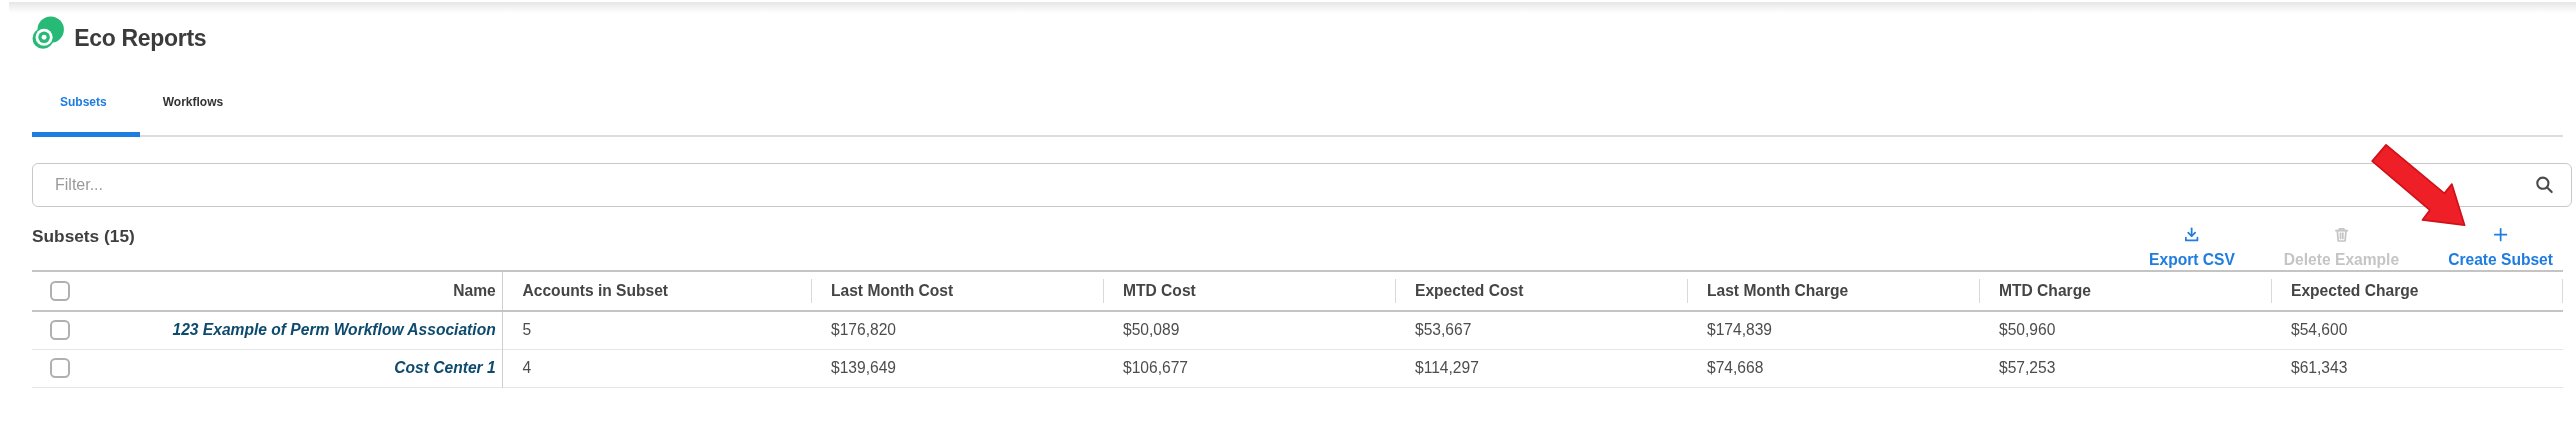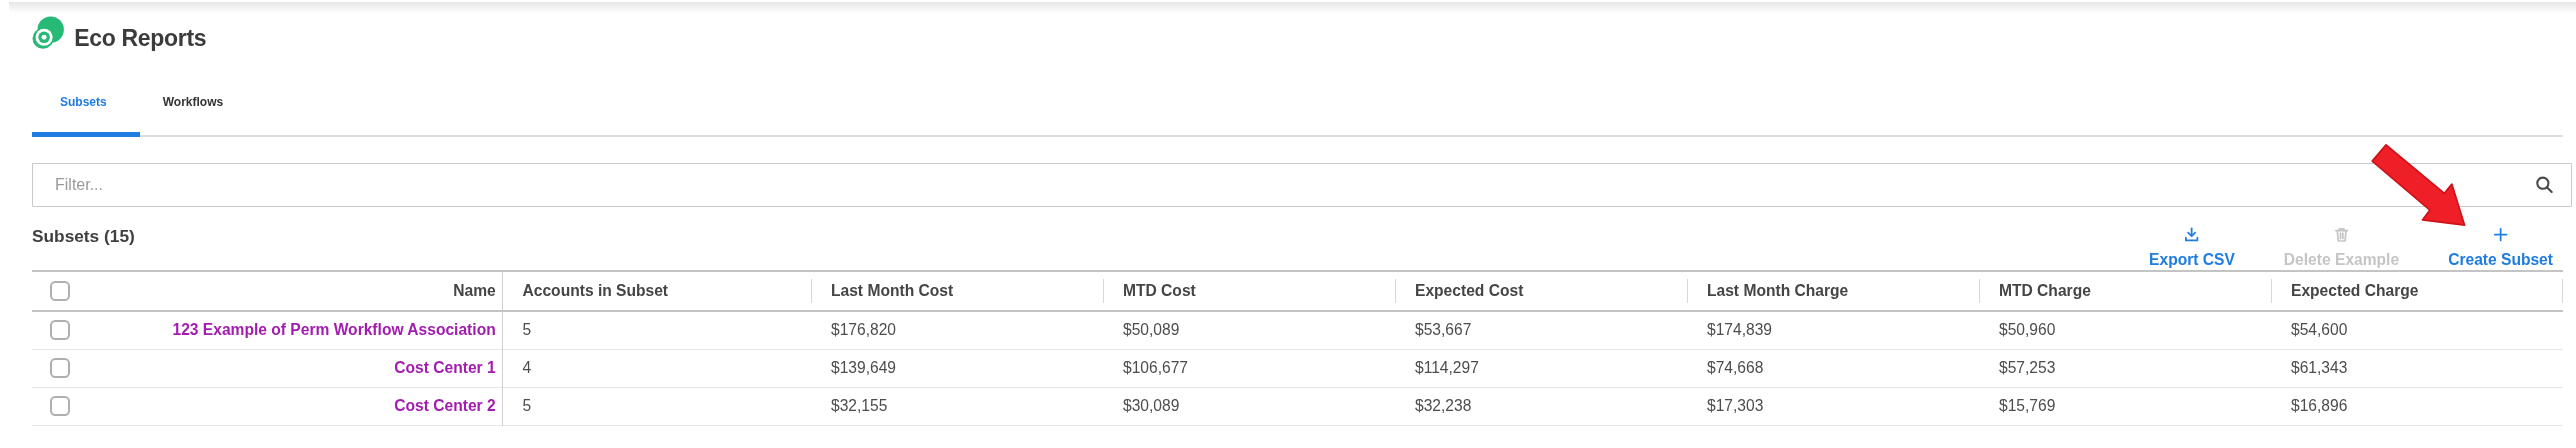--- a/index.html
+++ b/index.html
@@ -32,21 +32,21 @@
   .tabs { position: absolute; left: 32px; right: 12.7px; top: 87px; height: 50px; }
   .tab-row { display: flex; }
   .tab { font-size: 12px; font-weight: 700; color: #333; padding: 8px 28px 0 28px; cursor: pointer; }
   .tab.active { color: #1f7ce0; }
   .tabs-baseline { position: absolute; left: 0; right: 0; bottom: 0; height: 1.7px; background: #dcdcdc; }
   .tab-indicator { position: absolute; left: 0; bottom: 0; width: 108px; height: 5.2px; background: #1f7ce0; }
 
   
   .filter-box {
     position: absolute; left: 32px; right: 4px; top: 163px; height: 44px;
-    border: 1.2px solid #c9c9c9; border-radius: 1px; background: #fff;
+    border: 1.2px solid #c9c9c9; border-radius: 6px; background: #fff;
     display: flex; align-items: center;
   }
   .filter-input {
     flex: 1; height: 100%; border: none; outline: none; background: transparent;
     font-family: "Liberation Sans", sans-serif;
     font-size: 16px; color: #444; padding: 0 11.6px 0 22px;
   }
   .filter-input::placeholder { color: #9a9a9a; opacity: 1; }
   .search-btn { border: none; background: transparent; padding: 0 16px 0 0; cursor: pointer; display: flex; align-items: center; }
   .search-svg { width: 21px; height: 21px; stroke: #4a4a4a; fill: none; stroke-width: 3.2; }
@@ -86,21 +86,21 @@
   th.tick::before {
     content: ""; position: absolute; left: 0; top: 7px; bottom: 7px; width: 1.2px; background: #d9d9d9;
   }
   th.tick-end::after {
     content: ""; position: absolute; right: 0; top: 7px; bottom: 7px; width: 1.2px; background: #d9d9d9;
   }
   .checkbox {
     display: inline-block; width: 19.6px; height: 19.6px;
     border: 2.3px solid #b0b0b0; border-radius: 5.2px; background: #fff; cursor: pointer; vertical-align: middle;
   }
-  .name-link { color: #a21caf; font-weight: 700; text-decoration: none; cursor: pointer; }
+  .name-link { color: #0c4a6e; font-weight: 700; text-decoration: none; cursor: pointer; font-style: italic; }
 
   
   .annotation-arrow { position: absolute; left: 0; top: 0; width: 2576px; height: 448px; pointer-events: none; z-index: 50; }
 </style>
 </head>
 <body>
 
 <div class="screen">
 
   <div class="top-shadow"></div>
@@ -222,35 +222,20 @@
             <a class="name-link">Cost Center 1</a>
           </td>
           <td>4</td>
           <td>$139,649</td>
           <td>$106,677</td>
           <td>$114,297</td>
           <td>$74,668</td>
           <td>$57,253</td>
           <td>$61,343</td>
         </tr>
-        <tr>
-          <td class="col-check">
-            <span class="checkbox"></span>
-          </td>
-          <td class="col-name">
-            <a class="name-link">Cost Center 2</a>
-          </td>
-          <td>5</td>
-          <td>$32,155</td>
-          <td>$30,089</td>
-          <td>$32,238</td>
-          <td>$17,303</td>
-          <td>$15,769</td>
-          <td>$16,896</td>
-        </tr>
       </tbody>
     </table>
   </div>
 
   <svg class="annotation-arrow" viewBox="0 0 4460 776" aria-hidden="true">
     <polygon points="4132,251 4233,335 4246,319 4268,390 4195,381 4208,364 4108,279" fill="#ee1f27" stroke="#cf1118" stroke-width="3" stroke-linejoin="round"></polygon>
   </svg>
 
 </div>
 

